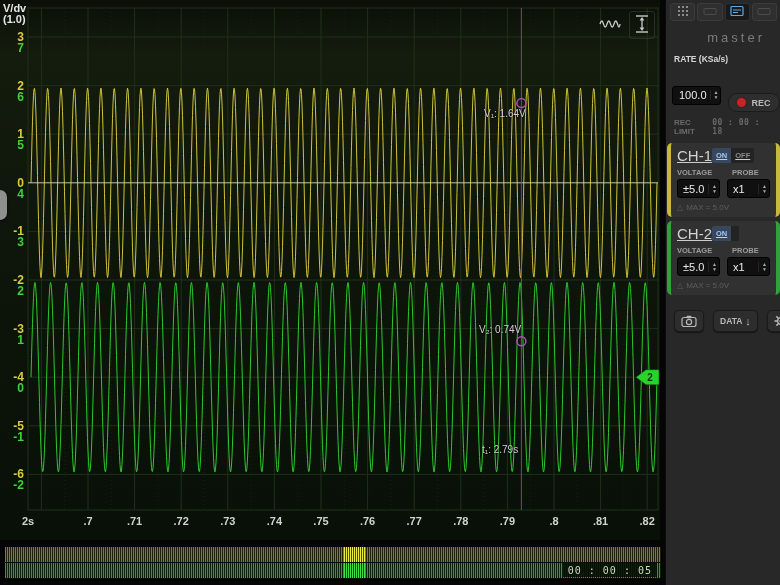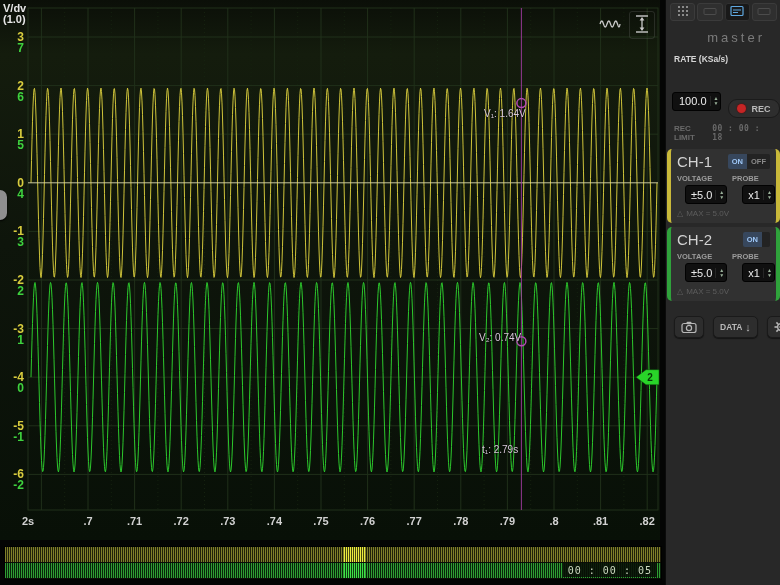--- a/index.html
+++ b/index.html
@@ -8,21 +8,21 @@
   
   #scope{position:absolute;left:0;top:0;width:665px;height:585px;background:#040504;}
   #plot{position:absolute;left:0;top:0;}
   #vdv{position:absolute;left:3px;top:3px;color:#e6e6e6;font-size:11px;font-weight:bold;line-height:11px;}
   .plot-tool{position:absolute;background:transparent;border:1px solid rgba(120,120,120,.25);
              border-radius:3px;padding:0;display:flex;align-items:center;justify-content:center;cursor:pointer;}
   #wave-btn{left:596px;top:14px;width:27px;height:23px;border-color:transparent;}
   #vfit-btn{left:629px;top:11px;width:26px;height:28px;}
   .cursor-label{position:absolute;color:#d8c9da;font-size:10px;white-space:nowrap;text-shadow:0 0 2px #000;}
   #cur-v1{left:484px;top:84px;margin-top:24px;}
-  #cur-v2{left:479px;top:332px;}
+  #cur-v2{left:479px;top:324px;}
   #cur-t1{left:482px;top:444px;}
   #drawer-handle{position:absolute;left:0;top:190px;width:7px;height:30px;background:#8f8f8f;
                  border-radius:0 15px 15px 0;box-shadow:0 1px 2px #000;cursor:pointer;}
   
   #overview{position:absolute;left:4px;top:546px;width:656px;height:32px;border:1px solid #000;
             background:#0a0d06;cursor:pointer;}
   .band{position:absolute;left:0;width:656px;height:15px;}
   #band-ch1{top:0;background:repeating-linear-gradient(90deg,#80802a 0px,#80802a 1px,#20200a 1px,#20200a 2px);}
   #band-ch2{top:16px;background:repeating-linear-gradient(90deg,#2f9c33 0px,#2f9c33 1px,#08220a 1px,#08220a 2px);}
   #ov-viewport{position:absolute;left:339px;top:0;width:21px;height:32px;cursor:grab;}
@@ -34,48 +34,48 @@
               font-size:10px;letter-spacing:1px;color:#ccd8c0;
               background:rgba(8,12,6,.88);padding:1px 5px 0 5px;line-height:13px;}
   
   #panel{position:absolute;left:665px;top:0;width:115px;height:585px;background:#282828;
          border-left:1px solid #0b0b0b;color:#ccc;}
   .tabbar{display:flex;gap:2px;padding:3px 4px 2px 4px;}
   .tab{flex:1;height:18px;background:#2f2f2f;border:1px solid #3b3b3b;border-radius:3px;
        display:flex;align-items:center;justify-content:center;padding:0;cursor:pointer;}
   .tab.selected{background:#191919;border-color:#303030;}
   #panel-title{text-align:right;color:#7b7b7b;font-size:13px;letter-spacing:3px;margin:7px 16px 9px 0;}
-  .rate-label{color:#d6d6d6;font-size:8.5px;font-weight:bold;margin:0 0 20px 8px;}
+  .rate-label{color:#d6d6d6;font-size:8.5px;font-weight:bold;margin:0 0 14px 8px;}
   .ctrl-row{display:flex;align-items:center;gap:7px;padding:0 6px;}
   .spin{display:flex;align-items:center;background:#101010;border:1px solid #020202;border-radius:3px;
         height:17px;padding:0 2px 0 5px;color:#ececec;font-size:11px;cursor:pointer;}
   .spin .val{flex:1;}
   .stepper{display:flex;flex-direction:column;justify-content:center;margin-left:3px;
            border-left:1px solid #262626;padding-left:3px;color:#9bb29b;font-size:5px;line-height:5px;}
   #rate-spin{width:40px;padding-left:6px;}
   .rec-btn{display:flex;align-items:center;gap:5px;background:#2e2e2e;border:1px solid #1b1b1b;
            border-radius:9px;height:19px;padding:0 8px;color:#b9b9b9;font-size:9px;font-weight:bold;cursor:pointer;margin-top:15px;}
   .rec-dot{width:9px;height:9px;border-radius:50%;background:#c52525;box-shadow:0 0 2px #600;}
   .limit-row{display:flex;justify-content:space-between;align-items:center;padding:6px 8px 4px 8px;
              color:#6a6a6a;font-size:8px;font-weight:bold;}
   .limit-row .t{font-family:"DejaVu Sans Mono",monospace;letter-spacing:0.5px;}
   .ch-card{margin:3px 1px 4px 1px;background:#313131;border-left:4px solid;border-right:4px solid;
            border-radius:5px;padding:4px 6px 5px 6px;}
   .ch-card.ch1{border-color:#c9b93a;}
   .ch-card.ch2{border-color:#2fa23b;}
-  .ch-head{display:flex;justify-content:space-between;align-items:center;}
+  .ch-head{display:flex;align-items:center;text-decoration:underline;}
   .ch-name{color:#d2d2d2;font-size:15px;}
   .onoff{display:flex;border-radius:7px;}
   .onoff button{border:none;font-size:7.5px;font-weight:bold;padding:3px 4px;cursor:pointer;}
   .onoff .on{background:#37475d;color:#9ec7f7;border-radius:2px 0 0 2px;}
   .onoff .off{background:#232323;color:#8b8b8b;border-radius:0 2px 2px 0;}
   .ch-labels{display:flex;color:#9c9c9c;font-size:7.5px;font-weight:bold;margin:4px 0 2px 0;}
   .ch-labels span:first-child{width:55px;}
   .ch-spins{display:flex;gap:7px;}
-  .ch-spins .spin{width:41px;margin-left:8px;}
+  .ch-spins .spin{width:41px;}
   .ch-warn{display:flex;align-items:center;gap:3px;color:#5d5d5d;font-size:8px;margin-top:5px;}
   .btn-grid{display:grid;grid-template-columns:1fr 1fr 1fr 1fr;gap:7px 9px;padding:11px 8px;}
   .pbtn{height:22px;background:#2d2d2d;border:1px solid #1a1a1a;border-radius:5px;color:#b8b8b8;
         display:flex;align-items:center;justify-content:center;gap:3px;font-size:8.5px;font-weight:bold;
         box-shadow:0 1px 1px rgba(0,0,0,.5);cursor:pointer;}
   .pbtn svg{display:block;}
 </style>
 </head>
 <body>
 

